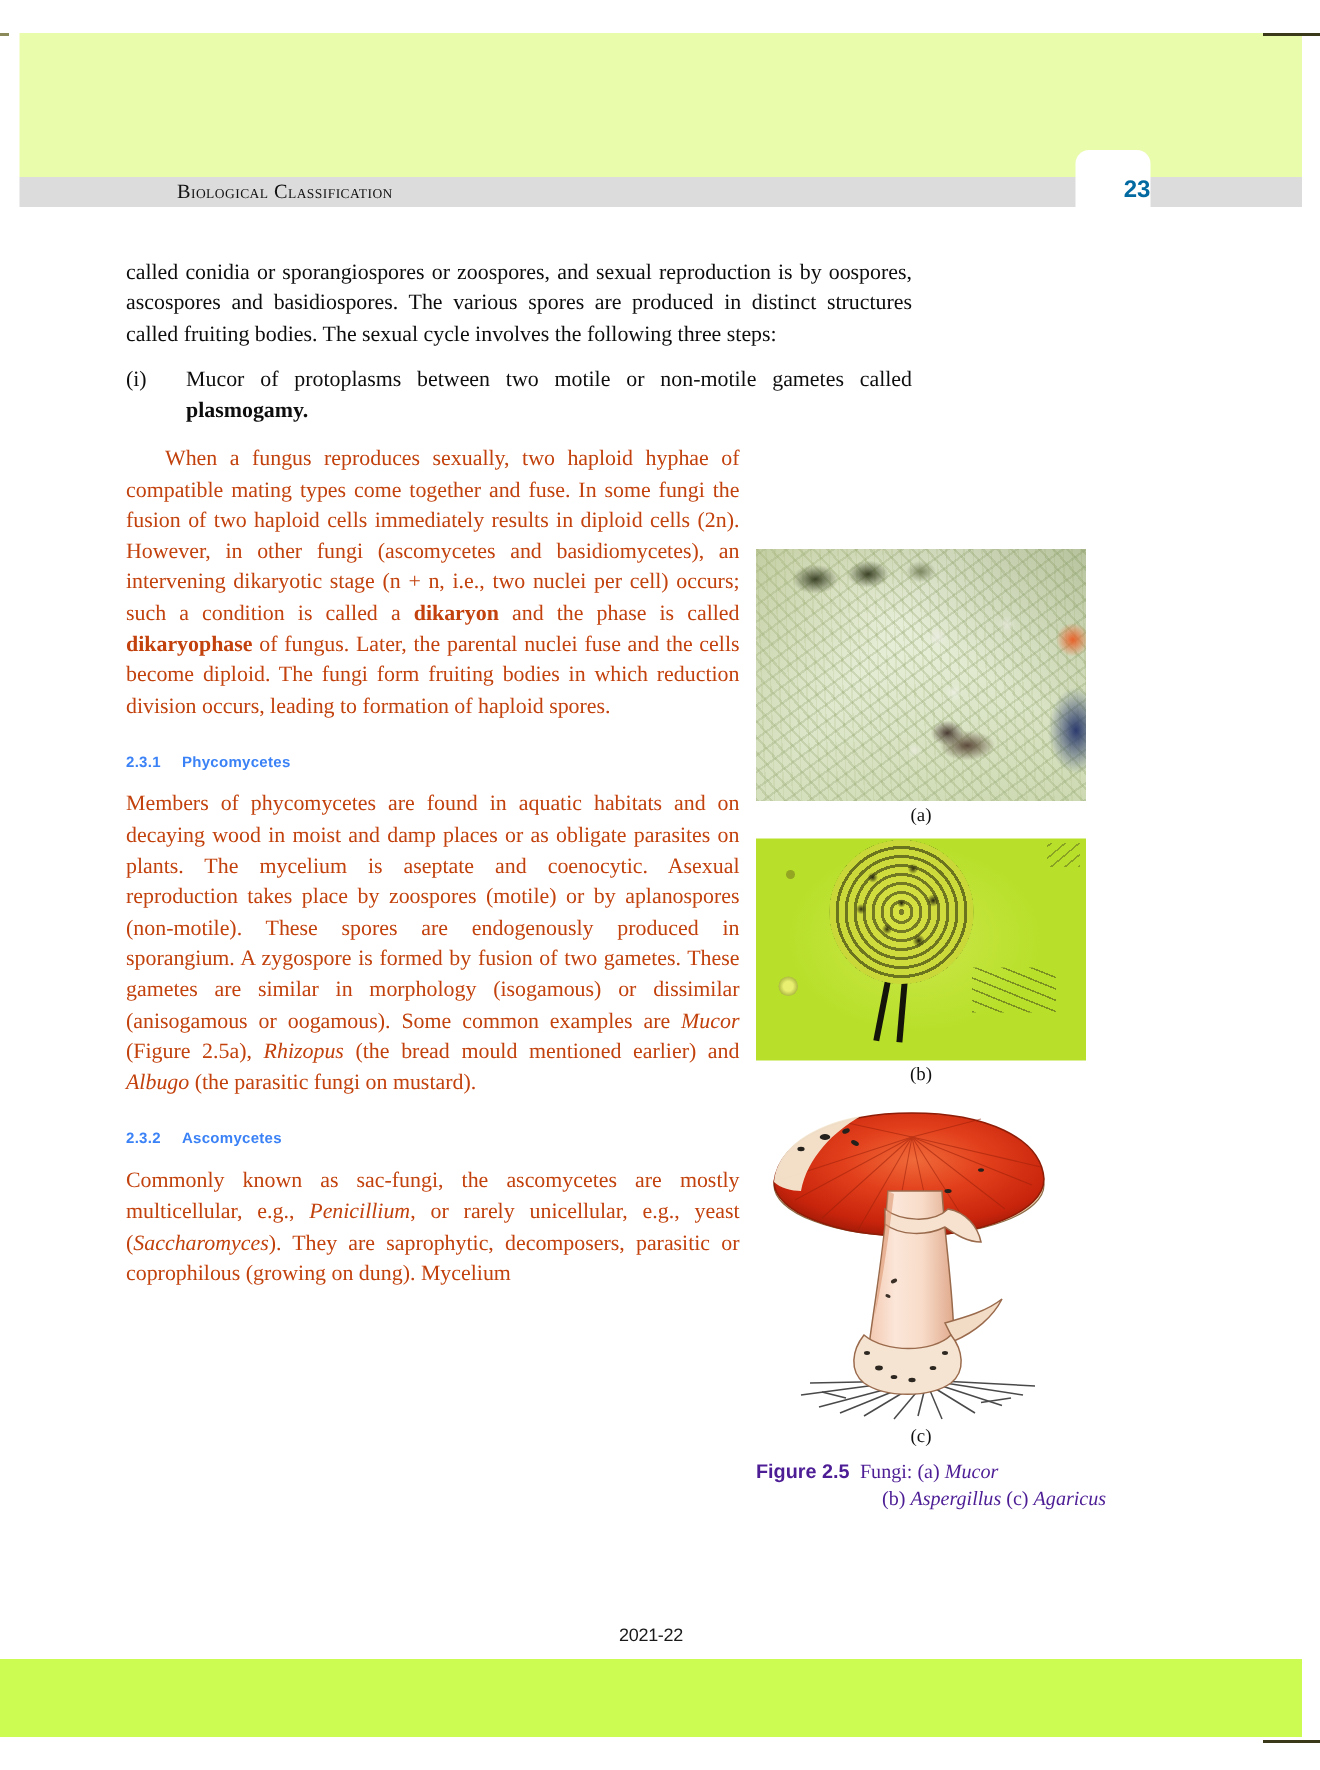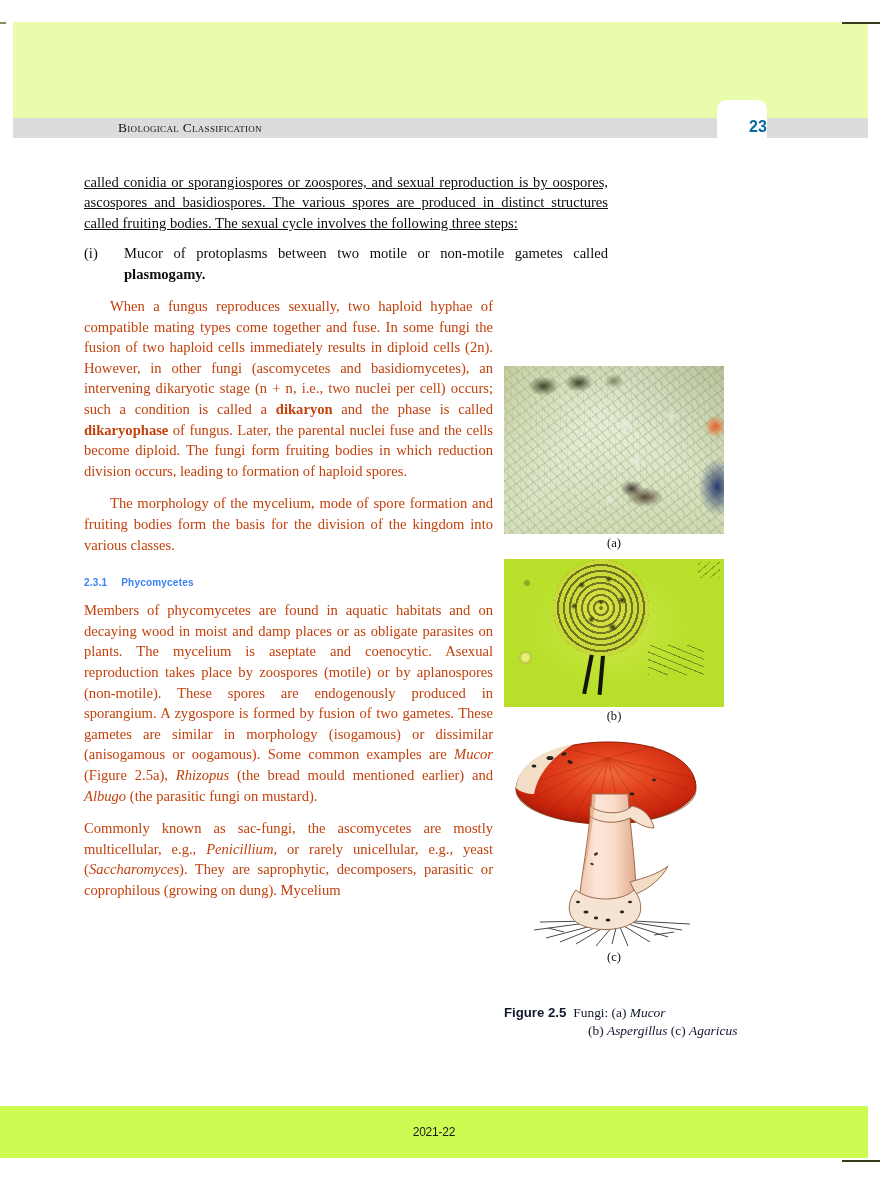--- a/index.html
+++ b/index.html
@@ -106,21 +106,21 @@
     position: absolute;
     left: 0;
     top: 1106px;
     width: 868px;
     height: 52px;
     background: #ccfb51;
   }
   .footer-text {
     position: absolute;
     left: 0;
-    top: 1106px;
+    top: 1064px;
     width: 868px;
     height: 52px;
     display: flex;
     align-items: center;
     justify-content: center;
     font-family: "Liberation Sans", sans-serif;
     font-size: 12px;
     color: #1a1a1a;
     letter-spacing: -0.2px;
   }
@@ -132,21 +132,21 @@
     top: 172px;
     width: 698px;
   }
   .col-wide {
     width: 524px;
     font-size: 14.6px;
     line-height: 20.4px;
     color: #0d0d0d;
     text-align: justify;
   }
-  .col-wide p { margin: 0 0 2px 0; text-decoration: underline; }
+  .col-wide p { margin: 0 0 2px 0; }
 
   .list {
     margin-top: 10px;
     width: 524px;
     font-size: 14.6px;
     line-height: 20.4px;
     color: #0d0d0d;
   }
   .list-item {
     display: flex;
@@ -298,25 +298,25 @@
     height: 218px;
     background: #ffffff;
     position: relative;
   }
   .fig-c-label { padding-top: 0; }
 
   
   .caption {
     position: absolute;
     left: 504px;
-    top: 1004px;
+    top: 972px;
     width: 290px;
     font-size: 13.4px;
     line-height: 18px;
-    color: #0f172a;
+    color: #4c1d95;
   }
   .caption .ftitle {
     font-weight: bold;
     font-family: "Liberation Sans", sans-serif;
     font-size: 13.2px;
     margin-right: 7px;
   }
   .caption .cline2 {
     display: block;
     margin-left: 84px;
@@ -347,32 +347,32 @@
       <div class="list-item">
         <span class="list-marker">(i)</span>
         <span class="list-body"><span>Mucor of protoplasms between two motile or non-motile gametes called </span><b>plasmogamy.</b></span>
       </div>
     </div>
 
     <div class="narrow">
       <p class="indent"><span>When a fungus reproduces sexually, two haploid hyphae of compatible mating types come together and fuse. In some fungi the fusion of two haploid cells immediately results in diploid cells (2n). However, in other fungi (ascomycetes and basidiomycetes), an intervening dikaryotic stage (n + n, i.e., two nuclei per cell) occurs; such a condition is called a </span><b>dikaryon</b><span> and the phase is called </span><b>dikaryophase</b><span> of fungus. Later, the parental nuclei fuse and the cells become diploid.  The fungi form fruiting bodies in which reduction division occurs, leading to formation of haploid spores.</span></p>
     </div>
 
-    <div class="narrow">
-      <p class="indent">The morphology of the mycelium, mode of spore formation and fruiting bodies  form the basis for the division of the kingdom  into various classes.</p>
-    </div>
 
     <h3 class="section">
       <span class="num">2.3.1</span><span>Phycomycetes</span>
     </h3>
 
     <div class="narrow">
       <p><span>Members of phycomycetes are found in aquatic habitats and on decaying wood in moist and damp places or as obligate parasites on plants. The mycelium is aseptate and coenocytic. Asexual reproduction takes place by zoospores (motile) or by aplanospores (non-motile). These spores are endogenously produced in sporangium. A zygospore is formed by fusion of two gametes. These gametes are similar in morphology (isogamous) or dissimilar (anisogamous or oogamous). Some common examples are </span><i>Mucor</i><span> (Figure 2.5a), </span><i>Rhizopus</i><span> (the bread mould mentioned earlier) and </span><i>Albugo</i><span> (the parasitic fungi on mustard).</span></p>
     </div>
 
+    <h3 class="section">
+      <span class="num">2.3.2</span><span>Ascomycetes</span>
+    </h3>
 
     <div class="narrow">
       <p><span>Commonly known as sac-fungi, the ascomycetes are mostly multicellular, e.g., </span><i>Penicillium</i><span>, or rarely unicellular, e.g., yeast (</span><i>Saccharomyces</i><span>). They are saprophytic, decomposers, parasitic or coprophilous (growing on dung). Mycelium</span></p>
     </div>
 
   </div>
 
   <div class="figures">
 
     <div class="fig-block">

